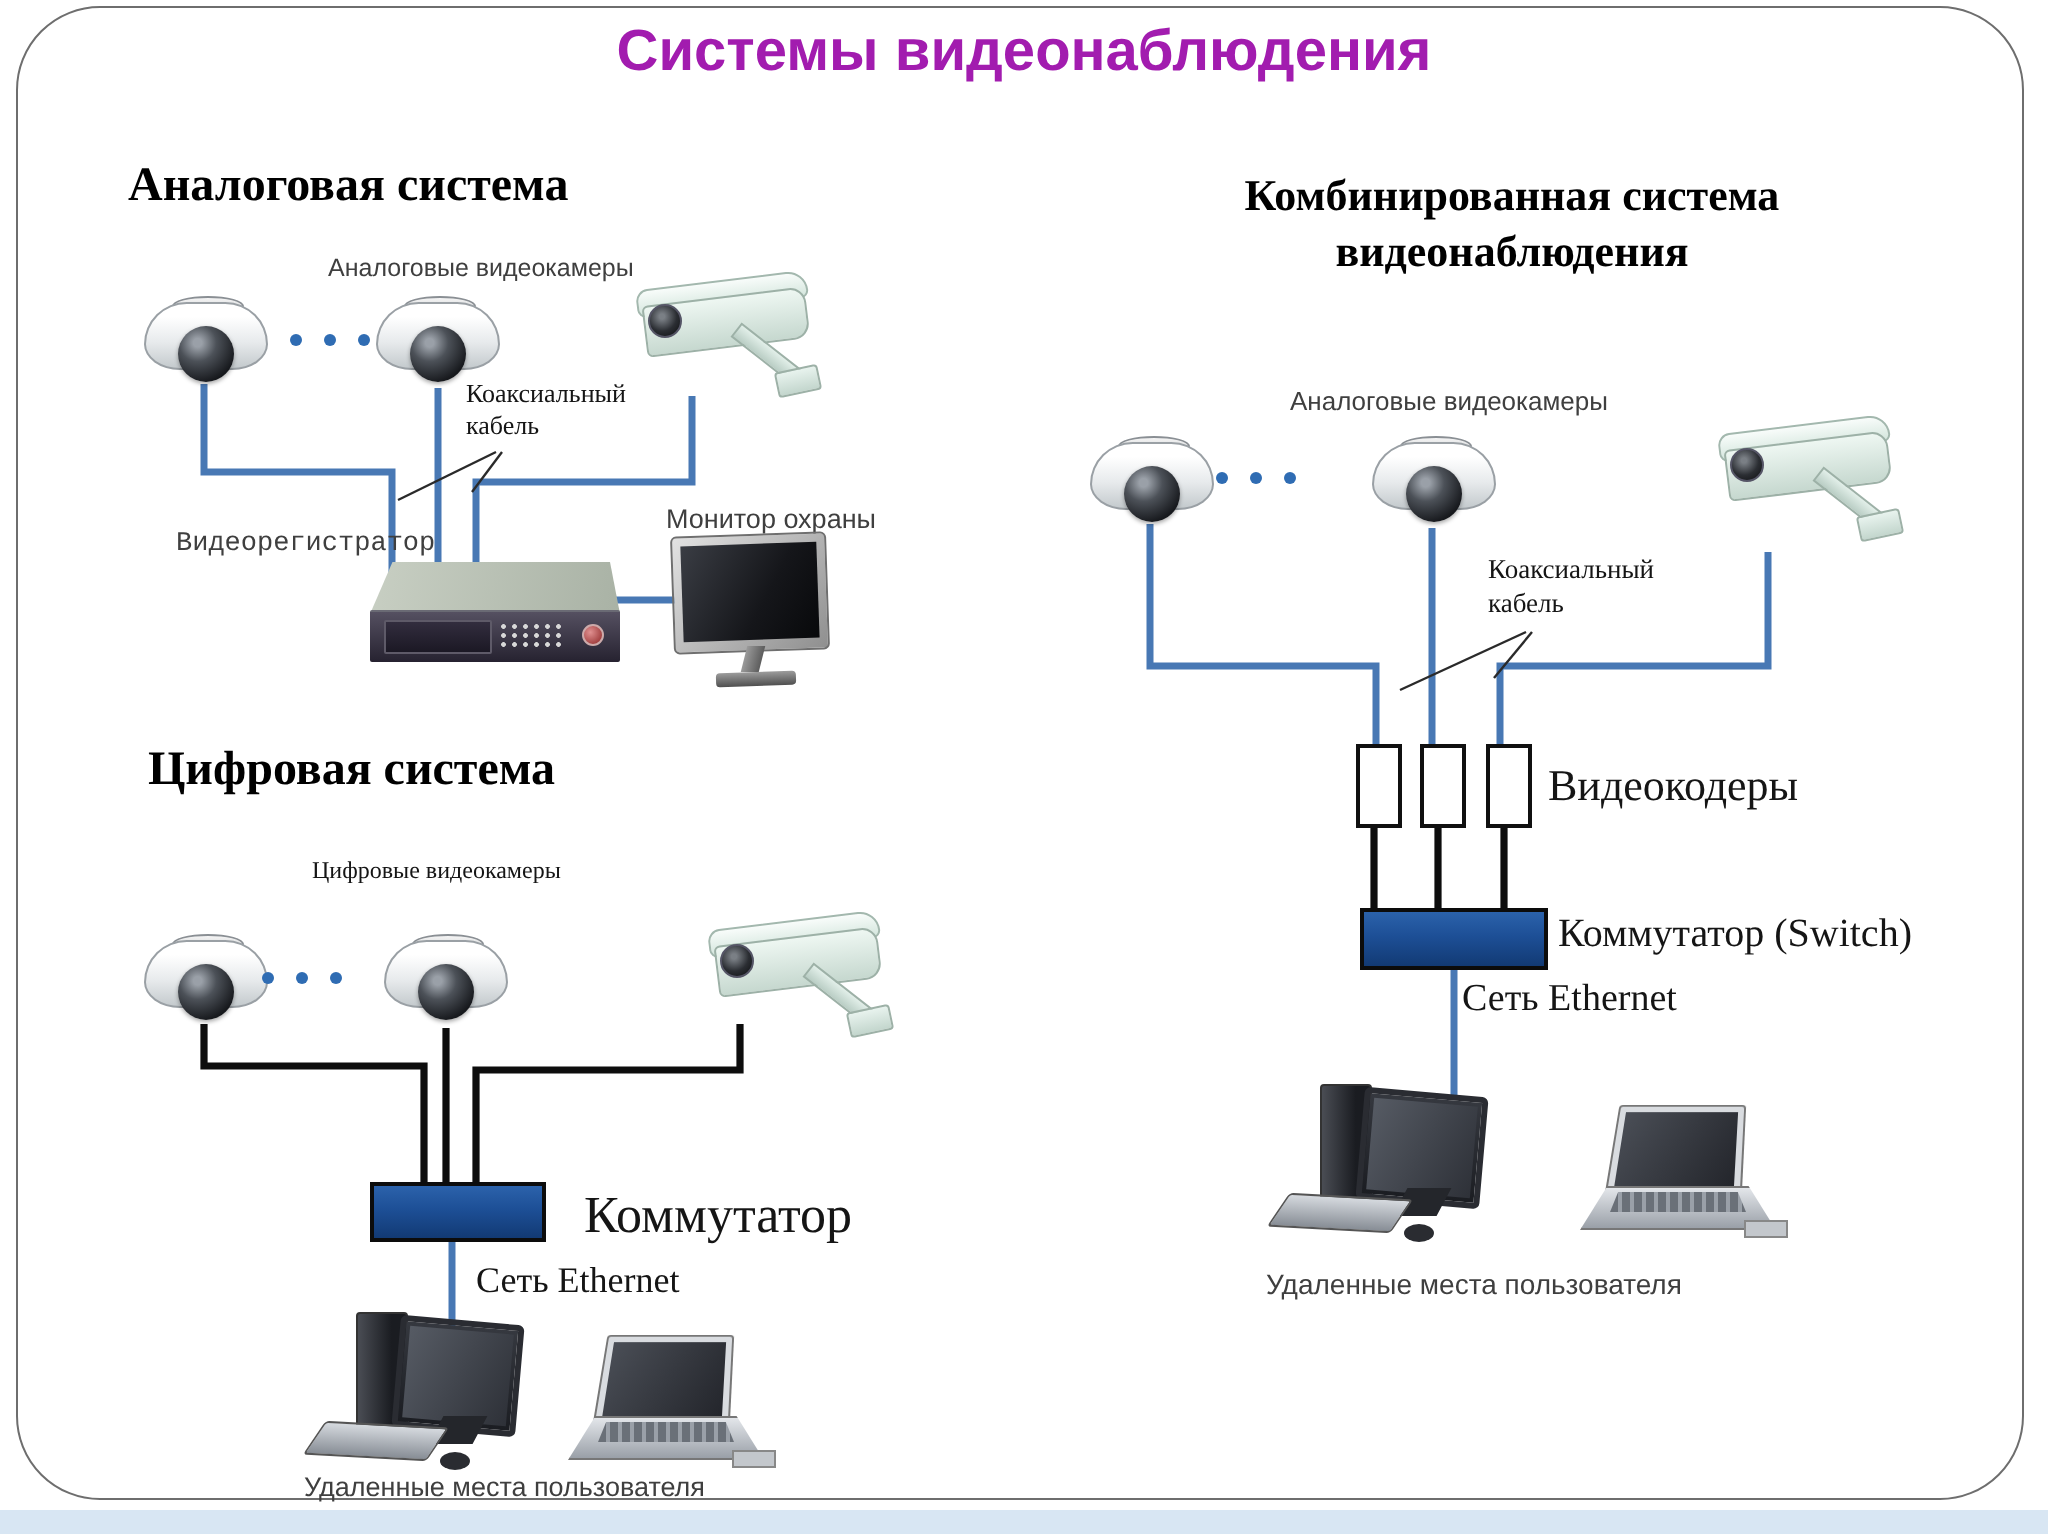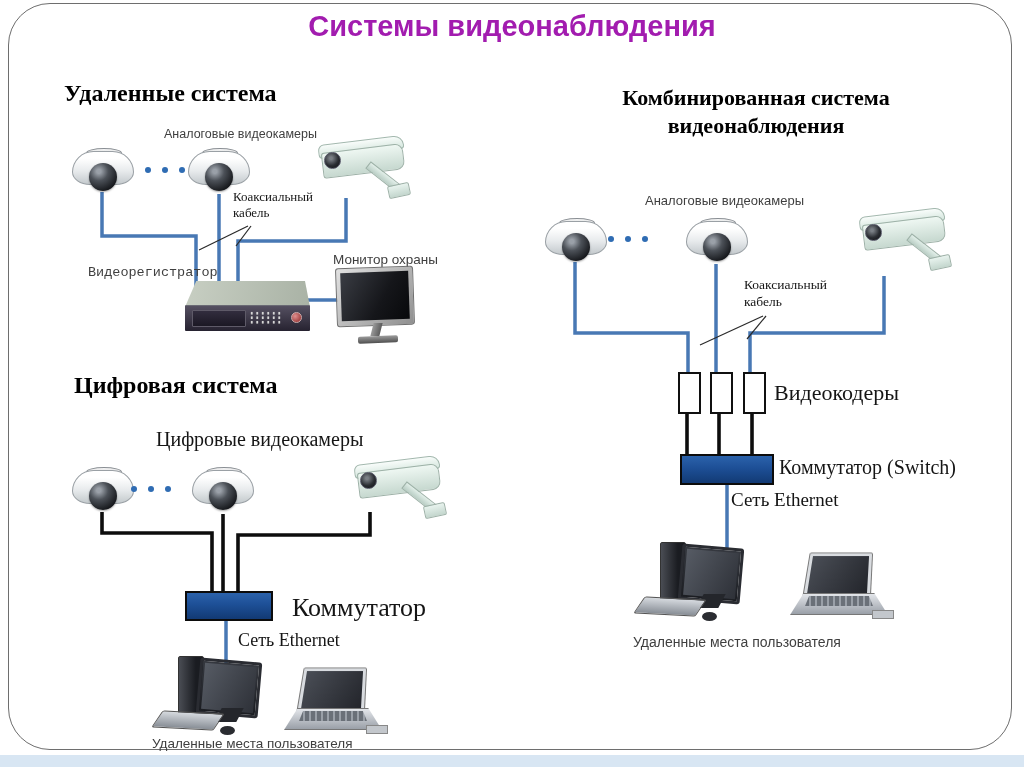--- a/index.html
+++ b/index.html
@@ -137,21 +137,21 @@
       <path class="w-blue" d="M884,276 V333 H750 V376"></path>
       <line class="w-thin" x1="763" y1="316" x2="700" y2="345"></line>
       <line class="w-thin" x1="766" y1="316" x2="747" y2="339"></line>
       <path class="w-black" d="M687,408 V456"></path>
       <path class="w-black" d="M719,408 V456"></path>
       <path class="w-black" d="M752,408 V456"></path>
       <path class="w-blue" d="M727,481 V550"></path>
     </g>
   </svg>
 
-  <h2 class="h-serif" style="left:64px;top:80px;font-size:24px;">Удаленные система</h2>
+  <h2 class="h-serif" style="left:64px;top:80px;font-size:24px;">Аналоговая система</h2>
 
   <div class="lbl sans" style="left:164px;top:127px;font-size:12.5px;">Аналоговые видеокамеры</div>
 
   <div class="dome-cam" style="left:72px;top:148px;">
     <div class="dome-cap"></div>
     <div class="dome-body"></div>
     <div class="dome-glass"></div>
   </div>
   <div class="dots" style="left:145px;top:167px;">
       <i></i>
@@ -192,21 +192,21 @@
   <div class="monitor" style="left:336px;top:267px;">
     <div class="mon-bezel">
       <div class="mon-screen"></div>
     </div>
     <div class="mon-stand"></div>
     <div class="mon-base"></div>
   </div>
 
   <h2 class="h-serif" style="left:74px;top:372px;font-size:24px;">Цифровая система</h2>
 
-  <div class="lbl serif" style="left:156px;top:428px;font-size:20px;">Цифровые видеокамеры</div>
+  <div class="lbl serif" style="left:156px;top:428px;font-size:12px;">Цифровые видеокамеры</div>
 
   <div class="dome-cam" style="left:72px;top:467px;">
     <div class="dome-cap"></div>
     <div class="dome-body"></div>
     <div class="dome-glass"></div>
   </div>
   <div class="dots" style="left:131px;top:486px;">
       <i></i>
       <i></i>
       <i></i>

